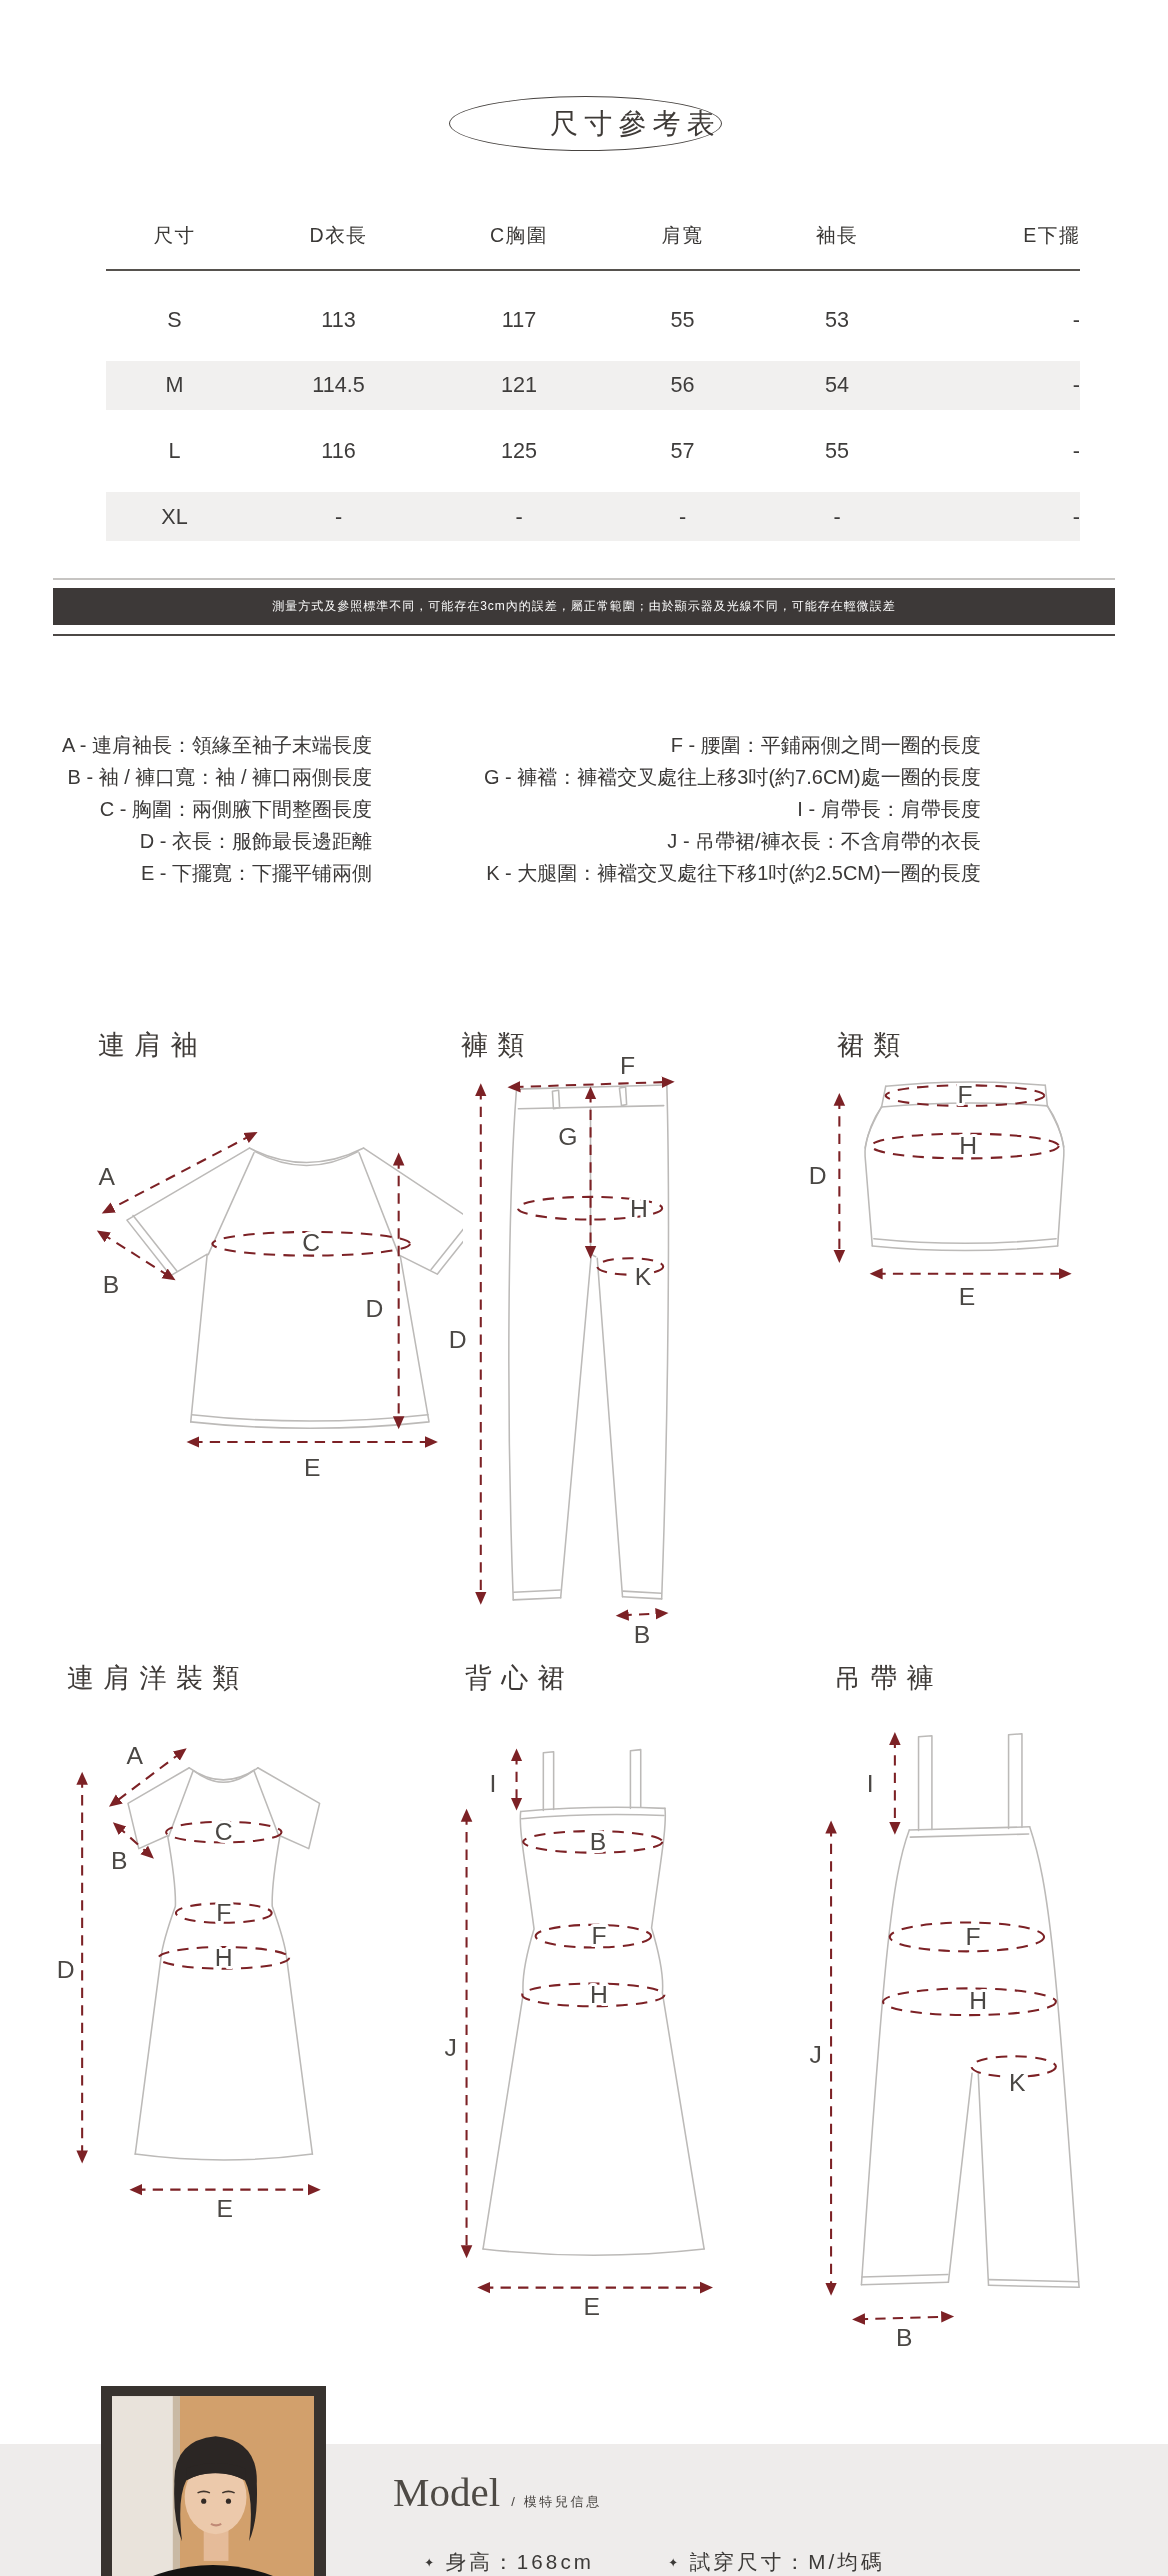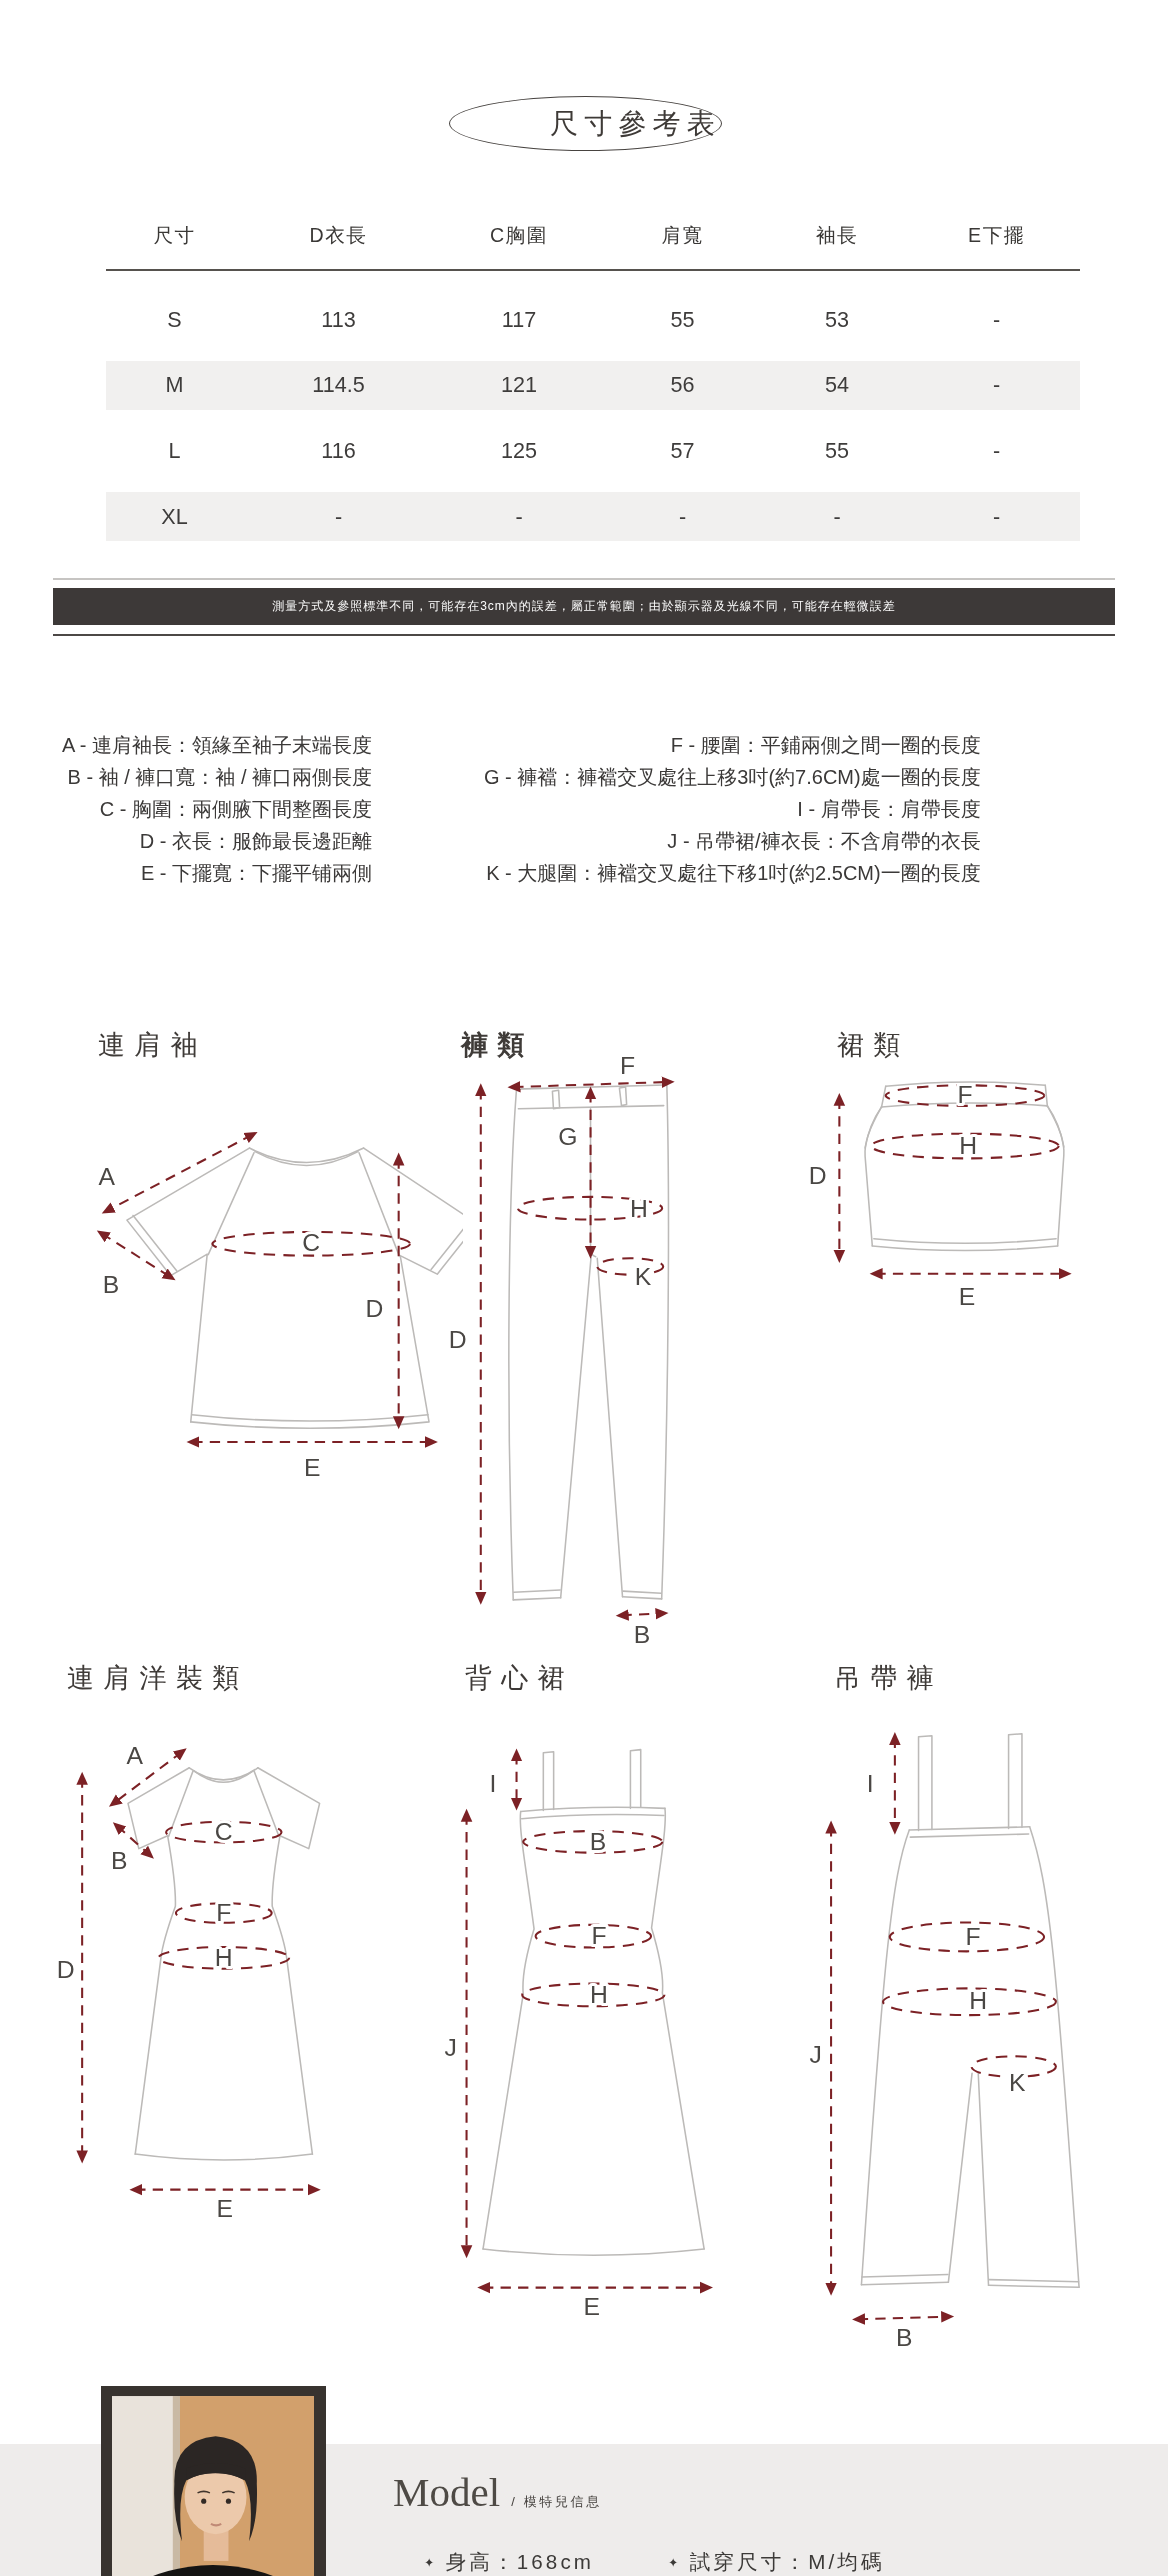--- a/index.html
+++ b/index.html
@@ -17,21 +17,21 @@
   .thead{display:flex;height:68px;align-items:center;font-size:19.6px;color:#3a3836;letter-spacing:1.5px;}
   .tline{height:2.1px;background:#56524e;}
   .tbody{padding-top:15.5px;}
   .trow{display:flex;height:66px;align-items:center;font-size:21.6px;color:#3e3c3b;}
   .trow.shade{background:#f1f0ef;background-clip:content-box;padding:8.2px 0;height:49px;}
   .c0{width:137px;text-align:center;}
   .c1{width:191px;text-align:center;}
   .c2{width:170px;text-align:center;}
   .c3{width:157px;text-align:center;}
   .c4{width:152px;text-align:center;}
-  .c5{width:167px;text-align:center;}
+  .c5{width:167px;text-align:right;}
 
   #table-bottom-line{left:53px;top:578px;width:1062px;height:1.5px;background:#c6c4c2;}
   #notice-banner{left:53px;top:588px;width:1062px;height:37px;background:#3d3938;color:#fdfdfd;
     display:flex;align-items:center;justify-content:center;font-size:12px;letter-spacing:1px;}
   #notice-underline{left:53px;top:634px;width:1062px;height:2.1px;background:#4c4846;}
 
   
   .legend{font-size:20px;line-height:32px;color:#3b3938;white-space:nowrap;text-align:right;}
   #legend-left{left:62px;top:729px;}
   #legend-right{left:484px;top:729px;}
@@ -126,21 +126,21 @@
   </div>
   <div class="abs legend" id="legend-right">
     <div>F - 腰圍：平鋪兩側之間一圈的長度</div>
     <div>G - 褲襠：褲襠交叉處往上移3吋(約7.6CM)處一圈的長度</div>
     <div>I - 肩帶長：肩帶長度</div>
     <div>J - 吊帶裙/褲衣長：不含肩帶的衣長</div>
     <div>K - 大腿圍：褲襠交叉處往下移1吋(約2.5CM)一圈的長度</div>
   </div>
 
   <div class="abs diag-title" style="left:98px;top:1030px;width:258px;">連肩袖</div>
-  <div class="abs diag-title" style="left:461px;top:1030px;width:258px;font-weight:bold;">褲類</div>
+  <div class="abs diag-title" style="left:461px;top:1030px;width:258px;">褲類</div>
   <div class="abs diag-title" style="left:837px;top:1030px;width:258px;">裙類</div>
   <div class="abs diag-title" style="left:67px;top:1663px;width:309px;">連肩洋裝類</div>
   <div class="abs diag-title" style="left:465px;top:1663px;width:258px;">背心裙</div>
   <div class="abs diag-title" style="left:834px;top:1663px;width:258px;">吊帶褲</div>
 
   <svg class="abs" style="left:77px;top:1108px;" width="386" height="392" viewBox="0 0 750 760">
     <defs>
         <marker id="ar1" viewBox="0 0 10 10" refX="5" refY="5" markerWidth="7" markerHeight="7" orient="auto-start-reverse">
           <path d="M0,1 L9,5 L0,9 Z" fill="#7c2125"></path>
         </marker>

